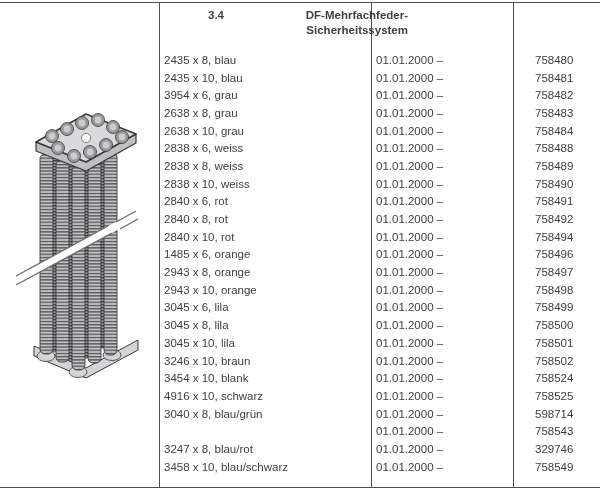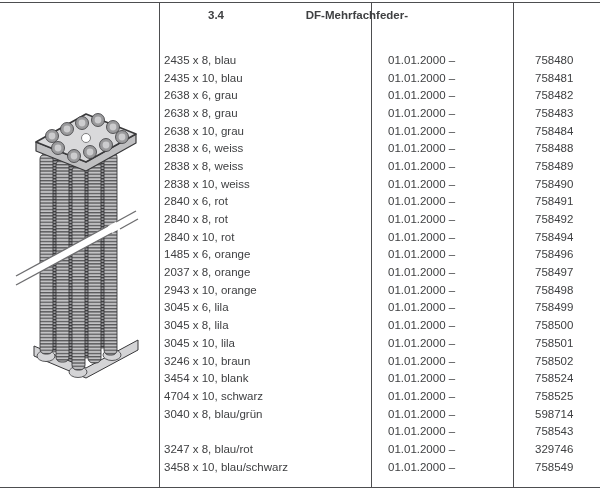--- a/index.html
+++ b/index.html
@@ -18,21 +18,21 @@
   .vline.v3{left:513px;}
 
   .header{position:absolute;top:8px;left:164px;font-weight:bold;font-size:11.5px;line-height:15px;}
   .secnum{position:absolute;left:0;top:0;margin-left:44px;}
   .title{position:absolute;left:44px;top:0;width:200px;white-space:nowrap;text-align:right;}
 
   .rows{position:absolute;left:0;top:51px;width:476px;}
   .row{position:relative;height:17.7px;font-size:11.5px;}
   .cell{position:absolute;top:50%;transform:translateY(-50%);white-space:nowrap;}
   .cell.desc{left:164px;}
-  .cell.date{left:388px;}
+  .cell.date{left:376px;}
   .cell.art{left:535px;}
 
   .figure{position:absolute;left:0;top:100px;width:160px;height:300px;}
 </style>
 </head>
 <body>
 
 <div>
 
   <div class="hline top"></div>
@@ -107,36 +107,36 @@
           <circle cx="74" cy="56" r="3.4" fill="#ccccce"></circle>
         <circle cx="58" cy="48" r="6.5" fill="#9a9a9c" stroke="#39393b" stroke-width="0.8"></circle>
           <circle cx="58" cy="48" r="3.4" fill="#ccccce"></circle>
       </g>
       <circle cx="86" cy="38" r="4.5" fill="#ffffff" stroke="#707072" stroke-width="0.9"></circle>
     </g>
   </svg>
 
   <div class="header">
     <span class="secnum">3.4</span>
-    <span class="title"><span>DF-Mehrfachfeder-</span><br></span>
+    <span class="title"><span>DF-Mehrfachfeder-</span><br><span>Sicherheitssystem</span></span>
   </div>
 
   <div class="rows">
     <div class="row">
         <span class="cell desc">2435 x 8, blau</span>
         <span class="cell date">01.01.2000 –</span>
         <span class="cell art">758480</span>
       </div>
     <div class="row">
         <span class="cell desc">2435 x 10, blau</span>
         <span class="cell date">01.01.2000 –</span>
         <span class="cell art">758481</span>
       </div>
     <div class="row">
-        <span class="cell desc">2638 x 6, grau</span>
+        <span class="cell desc">3954 x 6, grau</span>
         <span class="cell date">01.01.2000 –</span>
         <span class="cell art">758482</span>
       </div>
     <div class="row">
         <span class="cell desc">2638 x 8, grau</span>
         <span class="cell date">01.01.2000 –</span>
         <span class="cell art">758483</span>
       </div>
     <div class="row">
         <span class="cell desc">2638 x 10, grau</span>
@@ -172,21 +172,21 @@
         <span class="cell desc">2840 x 10, rot</span>
         <span class="cell date">01.01.2000 –</span>
         <span class="cell art">758494</span>
       </div>
     <div class="row">
         <span class="cell desc">1485 x 6, orange</span>
         <span class="cell date">01.01.2000 –</span>
         <span class="cell art">758496</span>
       </div>
     <div class="row">
-        <span class="cell desc">2037 x 8, orange</span>
+        <span class="cell desc">2943 x 8, orange</span>
         <span class="cell date">01.01.2000 –</span>
         <span class="cell art">758497</span>
       </div>
     <div class="row">
         <span class="cell desc">2943 x 10, orange</span>
         <span class="cell date">01.01.2000 –</span>
         <span class="cell art">758498</span>
       </div>
     <div class="row">
         <span class="cell desc">3045 x 6, lila</span>
@@ -207,21 +207,21 @@
         <span class="cell desc">3246 x 10, braun</span>
         <span class="cell date">01.01.2000 –</span>
         <span class="cell art">758502</span>
       </div>
     <div class="row">
         <span class="cell desc">3454 x 10, blank</span>
         <span class="cell date">01.01.2000 –</span>
         <span class="cell art">758524</span>
       </div>
     <div class="row">
-        <span class="cell desc">4704 x 10, schwarz</span>
+        <span class="cell desc">4916 x 10, schwarz</span>
         <span class="cell date">01.01.2000 –</span>
         <span class="cell art">758525</span>
       </div>
     <div class="row">
         <span class="cell desc">3040 x 8, blau/grün</span>
         <span class="cell date">01.01.2000 –</span>
         <span class="cell art">598714</span>
       </div>
     <div class="row">
         <span class="cell date">01.01.2000 –</span>

